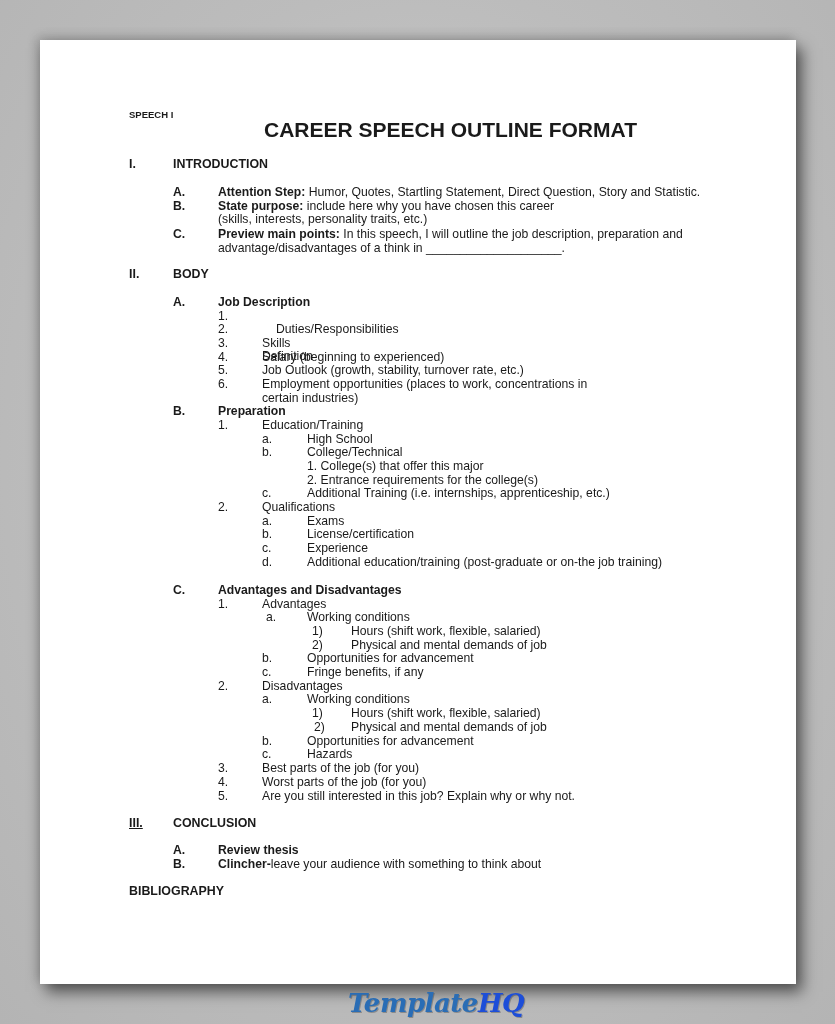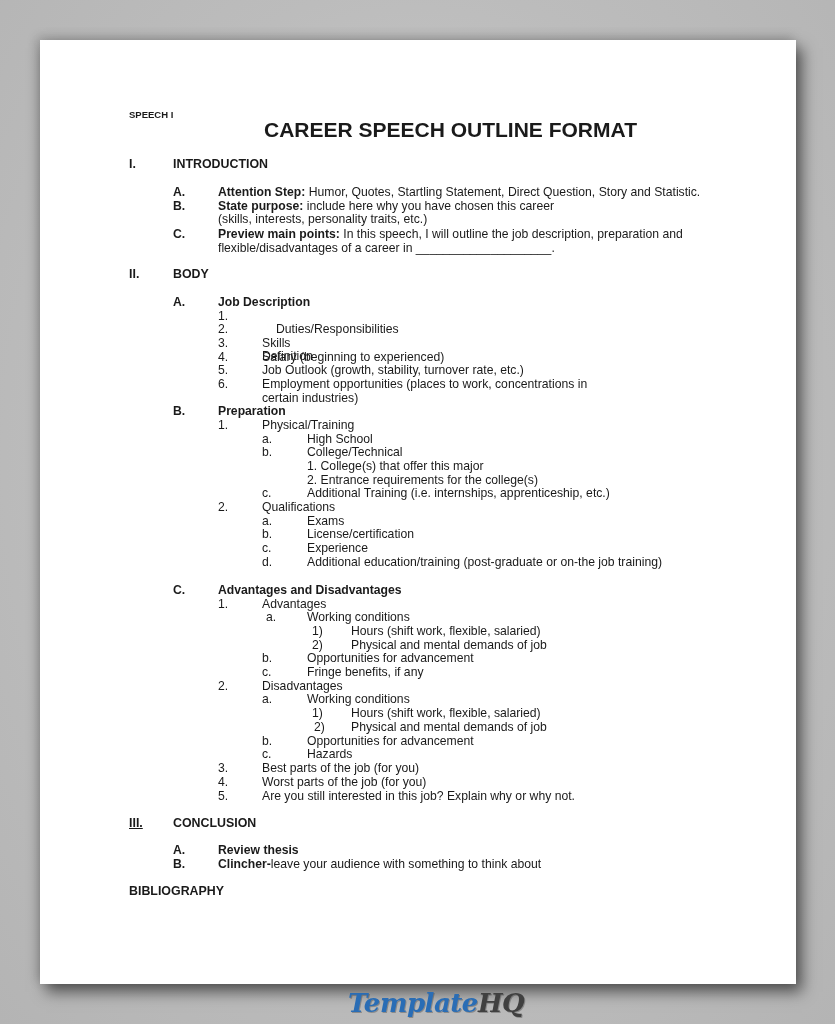--- a/index.html
+++ b/index.html
@@ -23,21 +23,21 @@
   .small-head { font-size:9.5px; font-weight:bold; }
   .title { font-size:21px; font-weight:bold; line-height:20px; }
   .sec { font-size:12.4px; font-weight:bold; }
   .logo {
     position:absolute; left:348px; top:985px; height:36px;
     font-family:"DejaVu Serif", serif; font-weight:bold; font-style:italic;
     font-size:26px; letter-spacing:-0.5px; line-height:36px;
     text-shadow: 1px 1px 0 rgba(0,0,0,0.25);
   }
   .logo .a { color:#2a6db5; }
-  .logo .c { color:#404040; }
+  .logo .c { color:#1d4ed8; }
 </style>
 </head>
 <body>
 
 <div class="bg"></div>
 <div class="page"></div>
 
 <div class="t small-head" style="left:129px;top:108px;">SPEECH I</div>
 <div class="t title" style="left:264px;top:120px;">CAREER SPEECH OUTLINE FORMAT</div>
 
@@ -46,21 +46,21 @@
 
 <div class="t b" style="left:173px;top:185px;">A.</div>
 <div class="t" style="left:218px;top:185px;"><span class="b">Attention Step:</span><span>  Humor, Quotes, Startling Statement, Direct Question, Story and Statistic.</span></div>
 
 <div class="t b" style="left:173px;top:199px;">B.</div>
 <div class="t" style="left:218px;top:199px;"><span class="b">State purpose:</span><span>  include here why you have chosen this career</span></div>
 <div class="t" style="left:218px;top:212px;">(skills, interests, personality traits, etc.)</div>
 
 <div class="t b" style="left:173px;top:227px;">C.</div>
 <div class="t" style="left:218px;top:227px;"><span class="b">Preview main points:</span><span> In this speech, I will outline the job description, preparation and</span></div>
-<div class="t" style="left:218px;top:241px;">flexible/disadvantages of a career in ____________________.</div>
+<div class="t" style="left:218px;top:241px;">advantage/disadvantages of a think in ____________________.</div>
 
 <div class="t sec" style="left:129px;top:267px;">II.</div>
 <div class="t sec" style="left:173px;top:267px;">BODY</div>
 
 <div class="t b" style="left:173px;top:295px;">A.</div>
 <div class="t b" style="left:218px;top:295px;">Job Description</div>
 <div class="t" style="left:218px;top:309px;">1.</div>
 <div class="t" style="left:262px;top:309px;margin-top:40px;">Definition</div>
 <div class="t" style="left:218px;top:322px;">2.</div>
 <div class="t" style="left:276px;top:322px;">Duties/Responsibilities</div>
@@ -70,21 +70,21 @@
 <div class="t" style="left:262px;top:350px;">Salary (beginning to experienced)</div>
 <div class="t" style="left:218px;top:363px;">5.</div>
 <div class="t" style="left:262px;top:363px;">Job Outlook (growth, stability, turnover rate, etc.)</div>
 <div class="t" style="left:218px;top:377px;">6.</div>
 <div class="t" style="left:262px;top:377px;text-align:center;">Employment opportunities (places to work, concentrations in</div>
 <div class="t" style="left:262px;top:391px;">certain industries)</div>
 
 <div class="t b" style="left:173px;top:404px;">B.</div>
 <div class="t b" style="left:218px;top:404px;">Preparation</div>
 <div class="t" style="left:218px;top:418px;">1.</div>
-<div class="t" style="left:262px;top:418px;">Physical/Training</div>
+<div class="t" style="left:262px;top:418px;">Education/Training</div>
 <div class="t" style="left:262px;top:432px;">a.</div>
 <div class="t" style="left:307px;top:432px;">High School</div>
 <div class="t" style="left:262px;top:445px;">b.</div>
 <div class="t" style="left:307px;top:445px;">College/Technical</div>
 <div class="t" style="left:307px;top:459px;">1. College(s) that offer this major</div>
 <div class="t" style="left:307px;top:473px;">2. Entrance requirements for the college(s)</div>
 <div class="t" style="left:262px;top:486px;">c.</div>
 <div class="t" style="left:307px;top:486px;">Additional Training (i.e. internships, apprenticeship, etc.)</div>
 <div class="t" style="left:218px;top:500px;">2.</div>
 <div class="t" style="left:262px;top:500px;">Qualifications</div>

